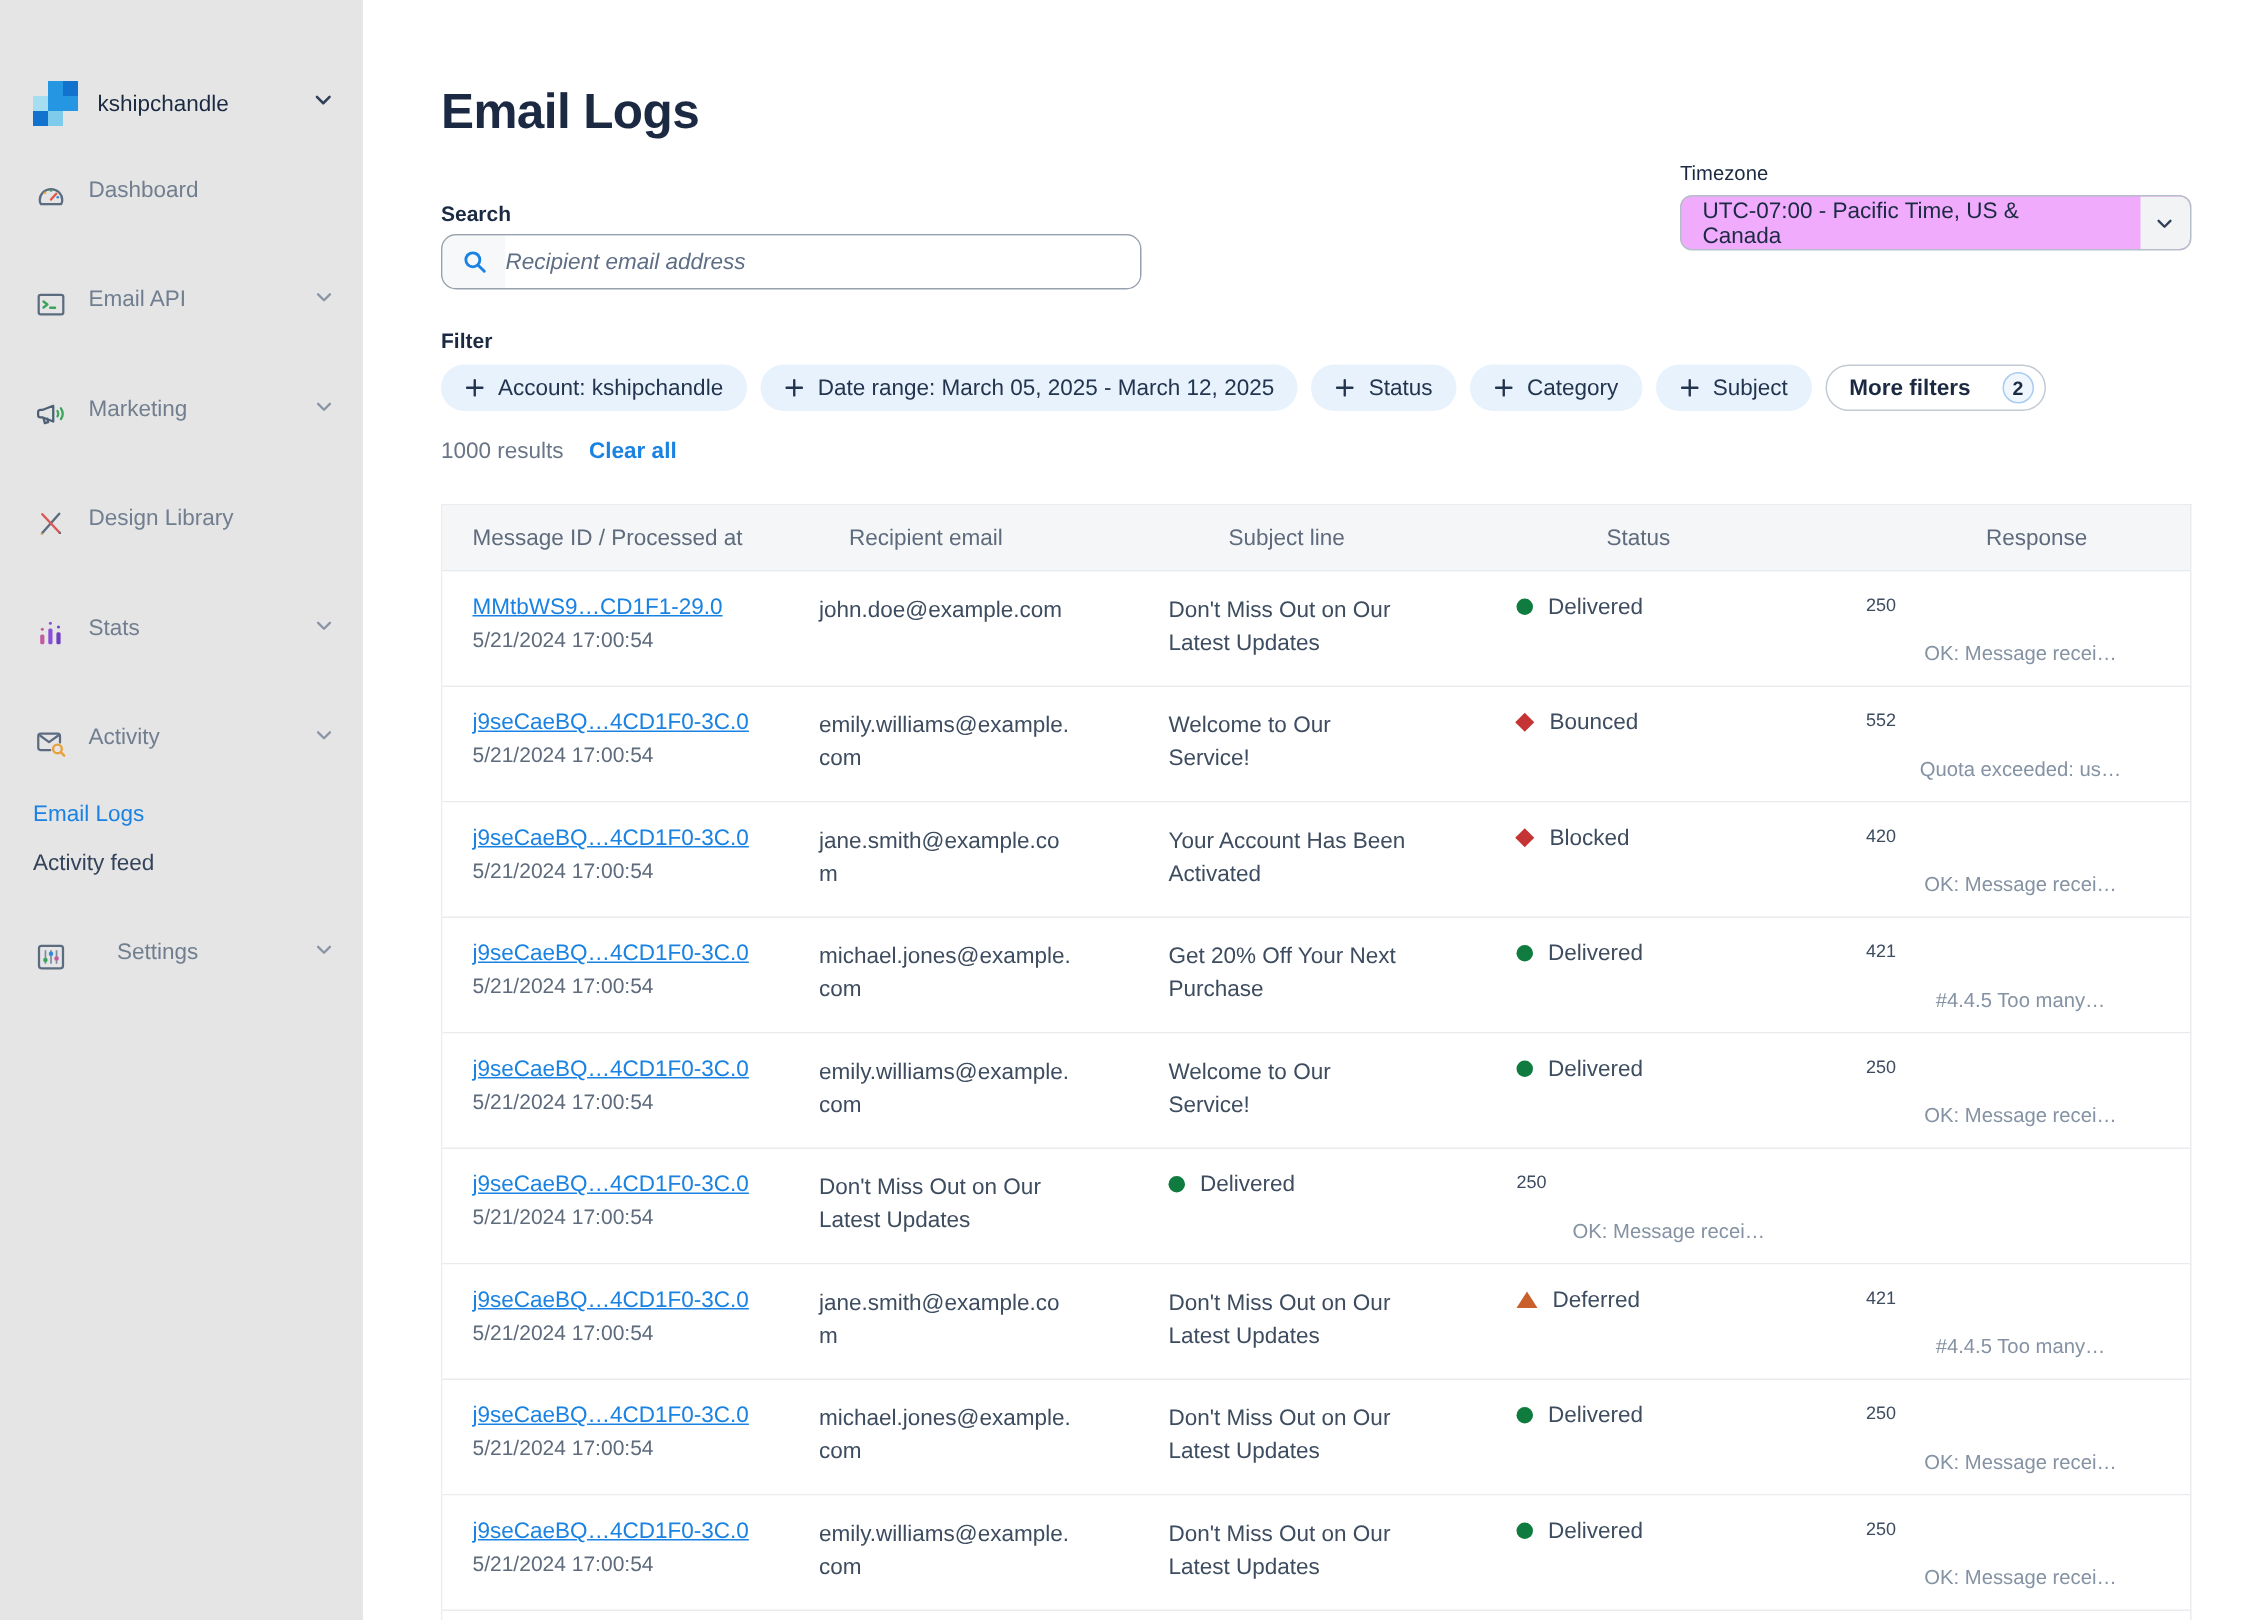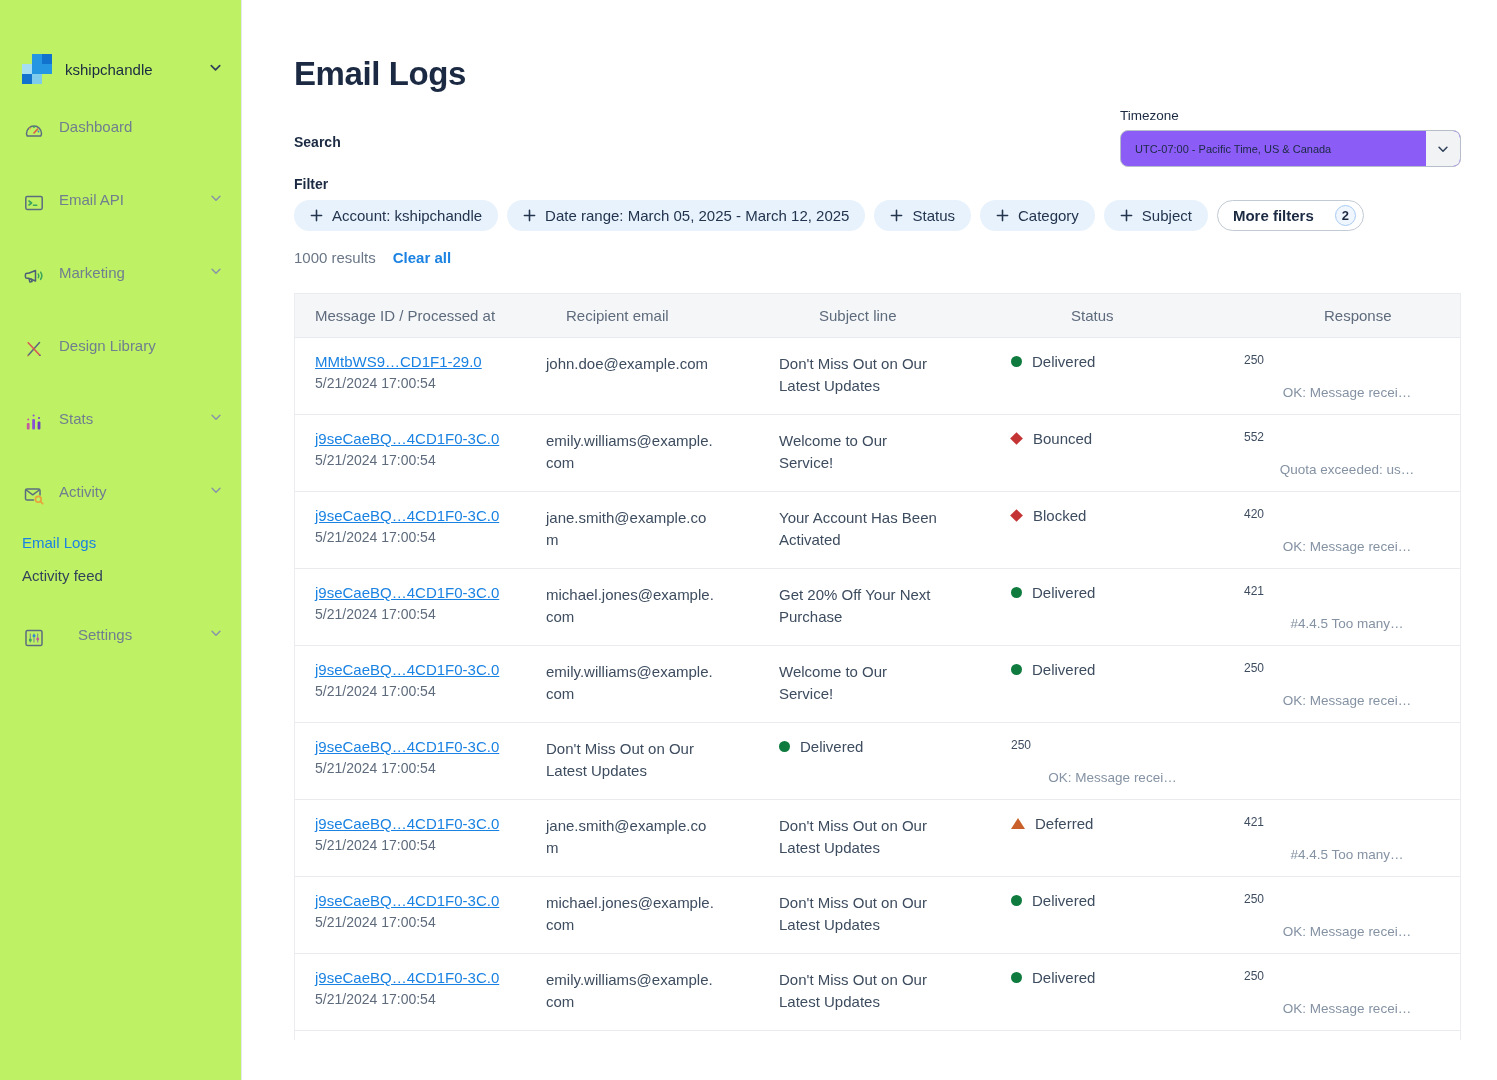--- a/index.html
+++ b/index.html
@@ -1,21 +1,21 @@
 <!DOCTYPE html>
 <html style="--link-blue: #1A82E2; --title-navy: #1B2A42; --chip-bg: #E8F2FD; --delivered-green: #0F7B3E; --bounced-red: #C53434; --deferred-orange: #C9602C; --header-bg: #F5F6F8;"><head>
 <meta charset="utf-8">
 <style>
   * { margin:0; padding:0; box-sizing:border-box; }
   html,body { width:1497px; height:1080px; overflow:hidden; background:#fff;
               font-family:"Liberation Sans", sans-serif; color:#3D4C5F; }
 
   
   .sidebar { position:fixed; left:0; top:0; bottom:0; width:242px;
-             background:#bef264; border-right:1px solid #E4E7EB;
+             background:#e5e5e5; border-right:1px solid #E4E7EB;
              padding:54px 18px 0 22px; }
   .account { display:flex; align-items:center; cursor:pointer; }
   .logo { width:30px; height:30px; display:grid; grid-template-columns:repeat(3,10px);
           grid-template-rows:repeat(3,10px); flex:none; }
   .logo span:nth-child(2){background:#2496E2;} .logo span:nth-child(3){background:#1273CE;}
   .logo span:nth-child(4){background:#A5DDF1;} .logo span:nth-child(5){background:#2496E2;}
   .logo span:nth-child(6){background:#2496E2;} .logo span:nth-child(7){background:#1273CE;}
   .logo span:nth-child(8){background:#7ECBEC;}
   .account-name { margin-left:13px; font-size:15px; font-weight:500; color:var(--title-navy); }
   .account .chev { margin-left:auto; color:#31415A; }
@@ -29,22 +29,22 @@
               align-items:center; cursor:pointer; color:#33435A; }
   .sub-item.active { color:var(--link-blue); }
   .settings-item { margin-top:40px;gap:19px; }
 
   
   .main { margin-left:242px; padding-left:52px; position:relative; height:1080px; }
   .page-title { margin-top:55px; font-size:33px; line-height:38px; font-weight:700;
                 color:var(--title-navy); letter-spacing:-0.4px; }
   .tz { position:absolute; top:53px; right:36px; width:341px; }
   .tz-label { font-size:13.5px; color:var(--title-navy); margin-bottom:7px; }
-  .tz-select { height:37px; border:1px solid #B6BFC9; border-radius:8px; background:#8b5cf6;
-               display:flex; align-items:center; font-size:11px; color:var(--title-navy);
+  .tz-select { height:37px; border:1px solid #B6BFC9; border-radius:8px; background:#f0abfc;
+               display:flex; align-items:center; font-size:15px; color:var(--title-navy);
                padding-left:14px; cursor:pointer; overflow:hidden;gap:32px; }
   .tz-select .tz-chev { margin-left:auto; width:34px; height:35px; background:#F2F3F5;
                display:flex; align-items:center; justify-content:center; color:#31415A;
                border-radius:0 7px 7px 0; }
 
   .field-label { margin-top:41px; font-size:14px; font-weight:700; color:var(--title-navy); }
   .search-box { margin-top:6px; width:467px; height:37px; border:1px solid #97A1AE;
                 border-radius:10px; display:flex; align-items:stretch; background:#fff; overflow:hidden; }
   .search-icon-wrap { width:42px; display:flex; align-items:center; justify-content:center;
                 background:#F7F8FA; flex:none; }
@@ -242,20 +242,29 @@
       <span>UTC-07:00 - Pacific Time, US &amp; Canada</span>
       <span class="tz-chev">
         <svg width="14" height="14" viewBox="0 0 16 16" fill="none">
             <path d="M3.5 6l4.5 4.5L12.5 6" stroke="currentColor" stroke-width="1.8" stroke-linecap="round" stroke-linejoin="round"></path>
           </svg>
       </span>
     </div>
   </div>
 
   <div class="field-label">Search</div>
+  <div class="search-box">
+    <span class="search-icon-wrap">
+      <svg width="17" height="17" viewBox="0 0 16 16" fill="none">
+          <circle cx="6.8" cy="6.8" r="4.4" stroke="#1A82E2" stroke-width="1.8"></circle>
+          <path d="M10.3 10.3L14 14" stroke="#1A82E2" stroke-width="1.8" stroke-linecap="round"></path>
+        </svg>
+    </span>
+    <input type="text" placeholder="Recipient email address" style="">
+  </div>
 
   <div class="filter-label">Filter</div>
   <div class="chips">
 
       <div class="chip">
         <span style="display:flex;">
           <svg width="13" height="13" viewBox="0 0 14 14" fill="none">
             <path d="M7 1.5v11M1.5 7h11" stroke="#22344E" stroke-width="1.7" stroke-linecap="round"></path>
           </svg>
         </span>

